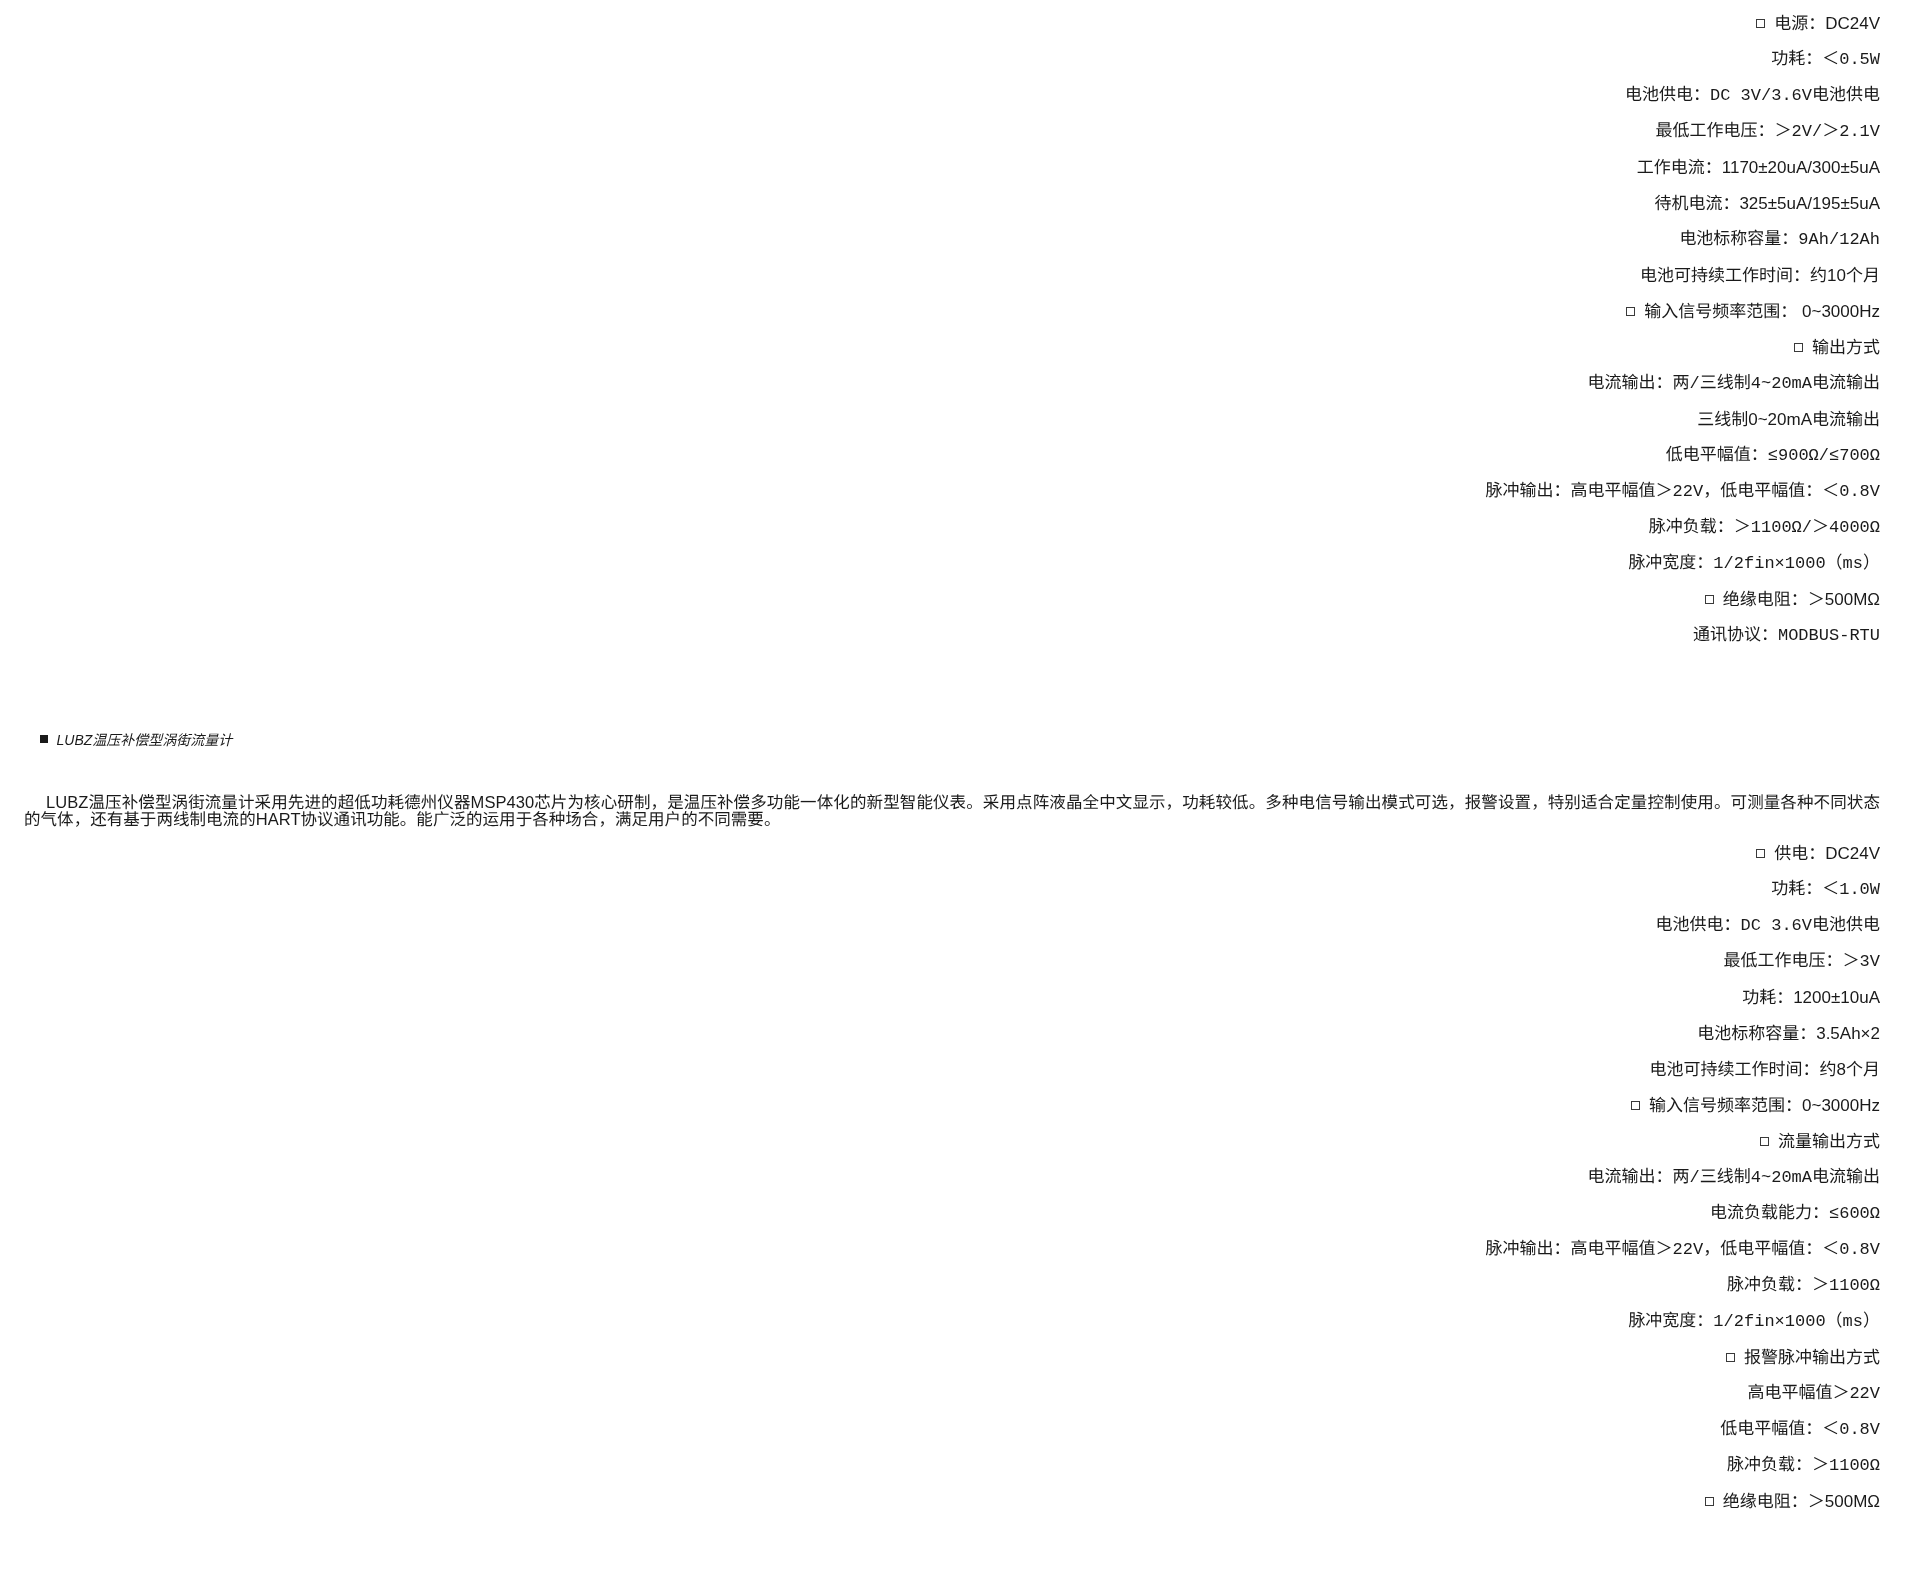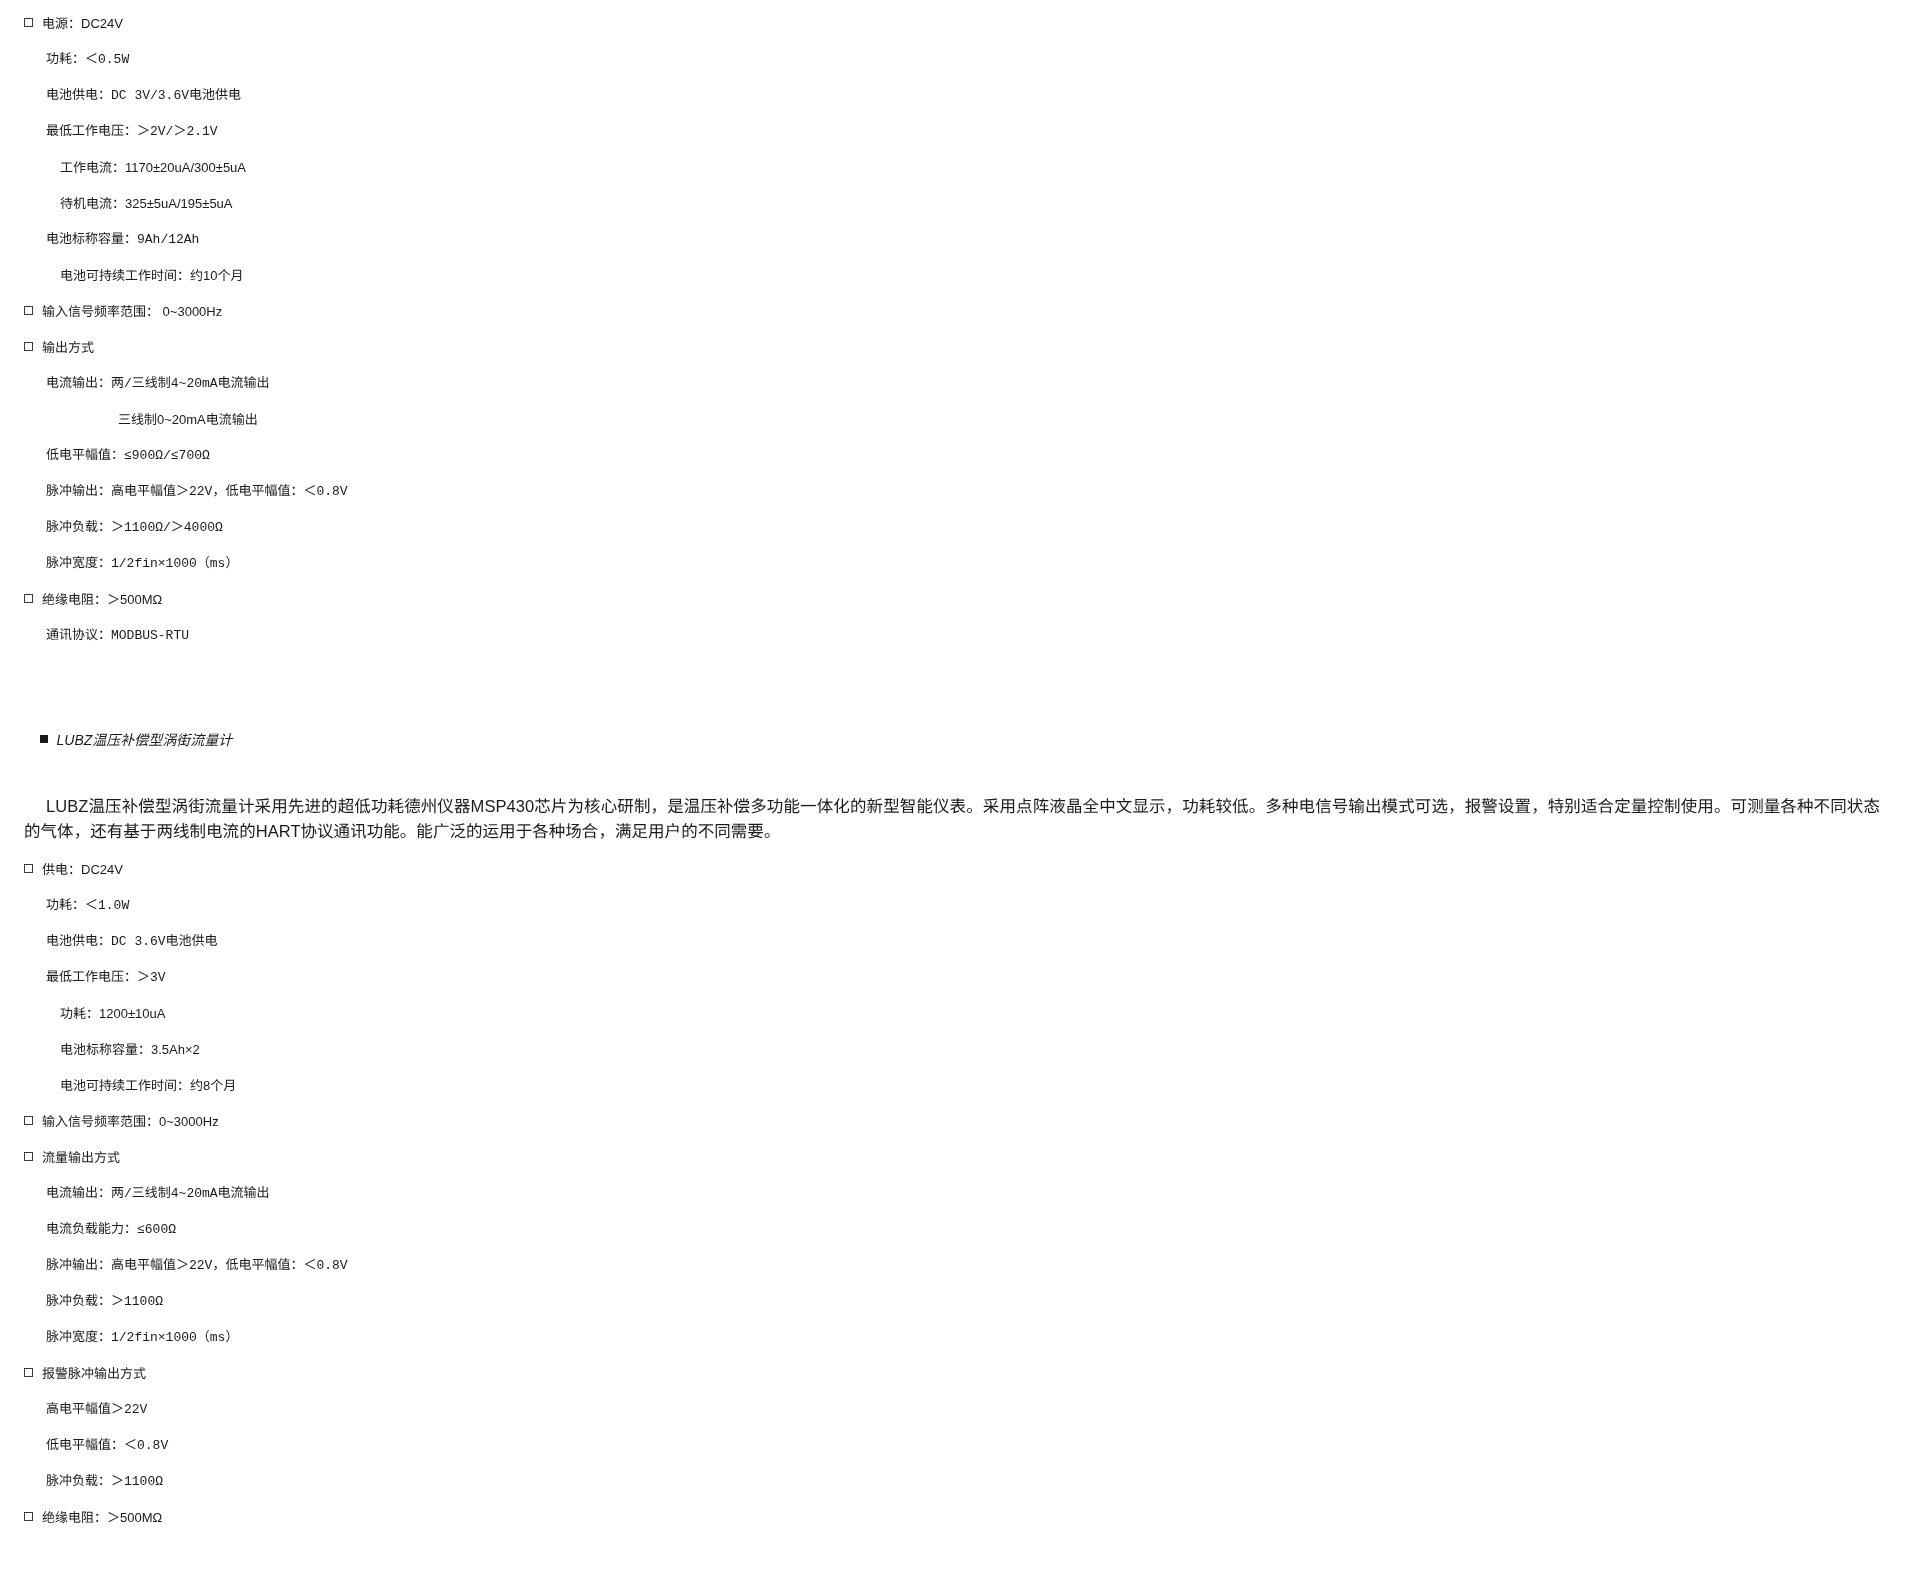--- a/index.html
+++ b/index.html
@@ -16,24 +16,25 @@
   }
   .page {
     position: relative;
     width: 1920px;
     min-height: 1569px;
     box-sizing: border-box;
     padding: 6px 40px 20px 24px;
   }
   
   .sq-line {
-    font-size: 13px;
+    font-size: 17px;
     line-height: 36px;
     white-space: pre;
     display: block;
+    text-align: right;
   }
   .marker-hollow {
     display: inline-block;
     width: 9px;
     height: 9px;
     border: 1px solid #3a3a3a;
     box-sizing: border-box;
     margin-right: 9px;
     vertical-align: 1px;
   }
@@ -52,21 +53,21 @@
   .ind4  { padding-left: 94px; }
 
   .section-head {
     font-size: 14px;
     line-height: 36px;
     white-space: pre;
     font-style: italic;
   }
   .para {
     font-size: 16.5px;
-    line-height: 25px;
+    line-height: 17px;
     text-align: justify;
     letter-spacing: 0.05px;
     padding-left: 0px;
   }
   .para .first-ind { display: inline-block; width: 22px; }
   .gap-lg { height: 32px; }
   .gap-sm { height: 8px; }
   .block { margin: 0; padding: 0; }
 </style>
 </head>

